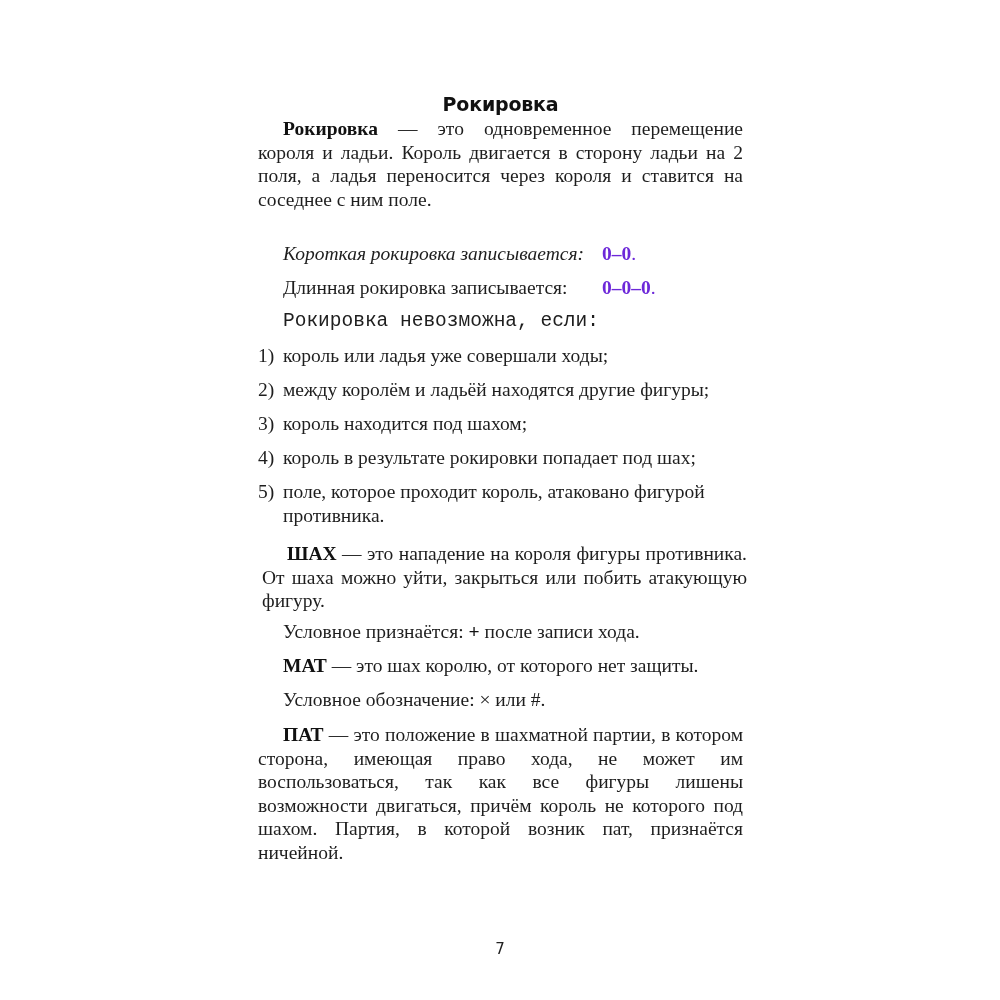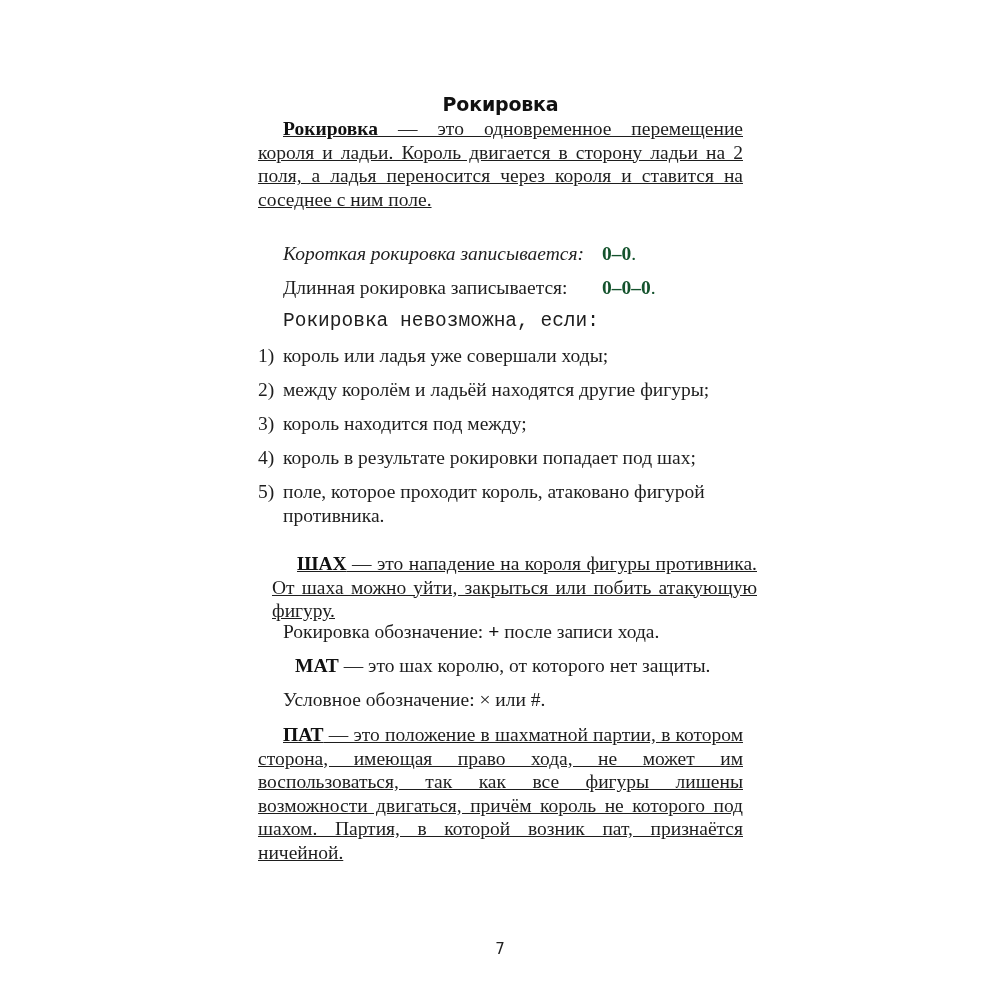--- a/index.html
+++ b/index.html
@@ -8,25 +8,25 @@
     position: absolute; left: 258px; top: 0; width: 485px;
     font-family: "Liberation Serif", "DejaVu Serif", serif;
     font-size: 19.5px; color: #1e1e1e; line-height: 23.6px;
   }
   .title {
     position: absolute; left: 0; width: 485px; top: 93px;
     text-align: center;
     font-family: "DejaVu Sans", "Liberation Sans", sans-serif;
     font-weight: bold; font-size: 19px; color: #111; letter-spacing: -0.2px;
   }
-  .para { position: absolute; left: 0; width: 485px; text-align: justify; text-align-last: left; text-decoration: underline; }
+  .para { position: absolute; left: 0; width: 485px; text-align: justify; text-align-last: left; }
   .indent { text-indent: 25px; }
   .b { font-weight: bold; color: #111; }
   .notation-row { position: absolute; left: 25px; white-space: nowrap; }
-  .notation-val { position: absolute; left: 344px; font-weight: bold; color: #14532d; white-space: nowrap; }
+  .notation-val { position: absolute; left: 344px; font-weight: bold; color: #6d28d9; white-space: nowrap; }
   .list-item { position: absolute; left: 0; width: 485px; }
   .list-num { position: absolute; left: 0; top: 0; }
   .list-text { margin-left: 25px; display: block; }
   .page-num {
     position: absolute; left: 0; width: 1000px; top: 940px; text-align: center;
     font-family: "DejaVu Sans", "Liberation Sans", sans-serif; font-size: 15px; color: #222;
   }
 </style>
 </head>
 <body>
@@ -51,35 +51,35 @@
   <div class="list-item" style="top:344px;">
       <span class="list-num">1)</span>
       <span class="list-text">король или ладья уже совершали ходы;</span>
     </div>
   <div class="list-item" style="top:378px;">
       <span class="list-num">2)</span>
       <span class="list-text">между королём и ладьёй находятся другие фигуры;</span>
     </div>
   <div class="list-item" style="top:412px;">
       <span class="list-num">3)</span>
-      <span class="list-text">король находится под между;</span>
+      <span class="list-text">король находится под шахом;</span>
     </div>
   <div class="list-item" style="top:446px;">
       <span class="list-num">4)</span>
       <span class="list-text">король в результате рокировки попадает под шах;</span>
     </div>
   <div class="list-item" style="top:480px;">
       <span class="list-num">5)</span>
       <span class="list-text">поле, которое проходит король, атаковано фигурой противника.</span>
     </div>
 
-  <p class="para indent" style="top:538px;margin:14px;"><span class="b">ШАХ</span><span> — это нападение на короля фигуры противника. От шаха можно уйти, закрыться или побить атакующую фигуру.</span></p>
+  <p class="para indent" style="top:538px;margin:4px;"><span class="b">ШАХ</span><span> — это нападение на короля фигуры противника. От шаха можно уйти, закрыться или побить атакующую фигуру.</span></p>
 
-  <div class="notation-row" style="top:620px;"><span>Рокировка обозначение: </span><span class="b">+</span><span> после записи хода.</span></div>
+  <div class="notation-row" style="top:620px;"><span>Условное признаётся: </span><span class="b">+</span><span> после записи хода.</span></div>
 
-  <div class="notation-row" style="top:654px;margin-left:12px;"><span class="b">МАТ</span><span> — это шах королю, от которого нет защиты.</span></div>
+  <div class="notation-row" style="top:654px;"><span class="b">МАТ</span><span> — это шах королю, от которого нет защиты.</span></div>
 
   <div class="notation-row" style="top:688px;">Условное обозначение: × или #.</div>
 
   <p class="para indent" style="top:723px;margin:0;"><span class="b">ПАТ</span><span> — это положение в шахматной партии, в котором сторона, имеющая право хода, не может им воспользоваться, так как все фигуры лишены возможности двигаться, причём король не которого под шахом. Партия, в которой возник пат, признаётся ничейной.</span></p>
 </div>
 
 <div class="page-num">7</div>
 
 </body></html>

